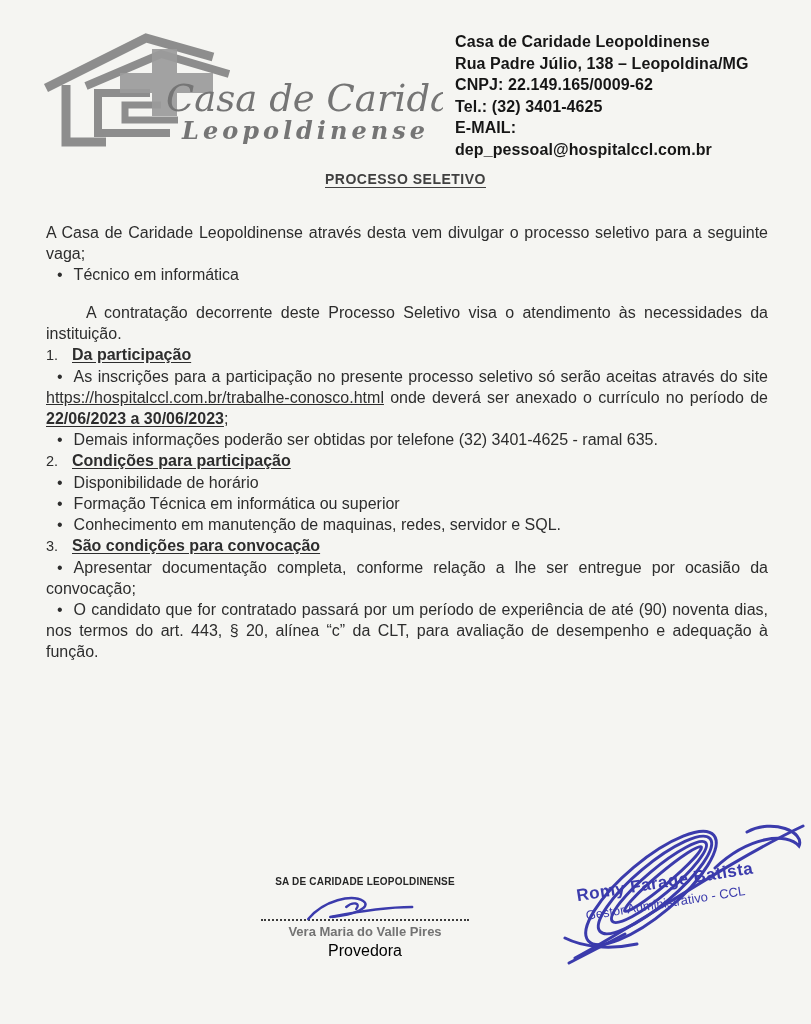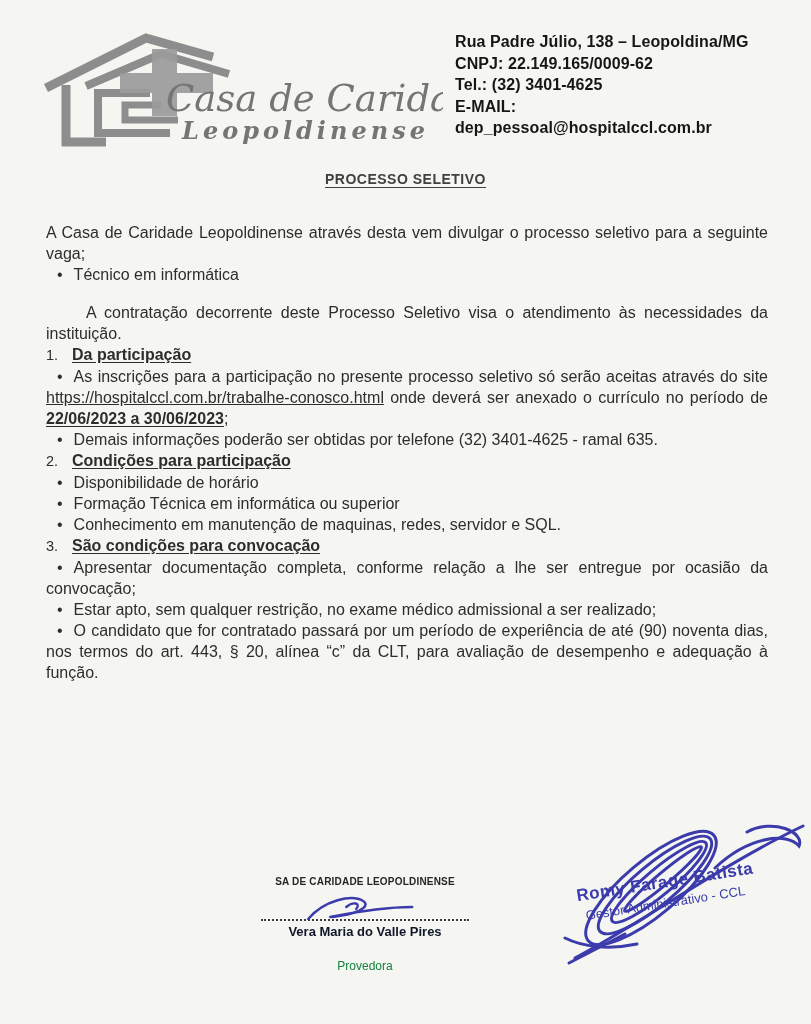--- a/index.html
+++ b/index.html
@@ -52,22 +52,22 @@
   .headu { font-weight:bold; text-decoration:underline; text-underline-offset:2px; }
   .link { text-decoration:underline; }
   .dateline { text-align:center; margin-top:32px !important; }
 
   
   .sig-left { position:absolute; left:256px; top:876px; width:218px; text-align:center; }
   .stamp-org { font-weight:bold; font-size:10px; letter-spacing:0.2px; color:#262626; white-space:nowrap; }
   .scribble-wrap { position:relative; height:32px; }
   .scribble-wrap svg { position:absolute; left:50%; transform:translateX(-54%); bottom:-9px; }
   .dotline { border-bottom:2px dotted #3c3c3c; width:208px; margin:0 auto; }
-  .signer-name { font-weight:bold; font-size:13px; color:#0f172a; margin-top:3px; }
-  .signer-role { font-size:12px; color:#15803d; margin-top:20px; }
+  .signer-name { font-weight:bold; font-size:13px; color:#737373; margin-top:3px; }
+  .signer-role { font-size:16px; color:#000000; margin-top:3px; }
 
   .sig-right { position:absolute; left:563px; top:806px; width:250px; height:160px; }
   .blue-stroke { stroke:var(--ink_blue,#3b3bac); }
   .stamp-blue {
     position:absolute; left:18px; top:80px;
     transform:rotate(-9deg); transform-origin:left bottom;
     color:var(--ink_blue,#3b3bac); white-space:nowrap;
   }
   .stamp-name { font-weight:bold; font-size:17px; letter-spacing:0.5px; }
   .stamp-role { font-size:13px; margin-top:3px; margin-left:6px; }
@@ -89,20 +89,21 @@
       <g fill="#9c9c9c" opacity="0.92">
         <rect x="92" y="57" width="93" height="20"></rect>
         <rect x="124" y="33" width="25" height="67"></rect>
       </g>
       <text x="138" y="95" class="logo-title">Casa de Caridade</text>
       <text x="154" y="123" class="logo-subtitle">Leopoldinense</text>
     </svg>
   </div>
 
   <div class="contact">
+    <div>Casa de Caridade Leopoldinense</div>
     <div>Rua Padre Júlio, 138 – Leopoldina/MG</div>
     <div>CNPJ: 22.149.165/0009-62</div>
     <div>Tel.: (32) 3401-4625</div>
     <div>E-MAIL:</div>
     <div>dep_pessoal@hospitalccl.com.br</div>
   </div>
 
   <div class="doc-title-wrap">
     <span class="doc-title">PROCESSO SELETIVO</span>
   </div>
@@ -123,21 +124,20 @@
 
     <p class="sec"><span class="num">2.</span><span class="headu">Condições para participação</span></p>
 
     <p class="li"><span class="blt">•</span><span>Disponibilidade de horário</span></p>
     <p class="li"><span class="blt">•</span><span>Formação Técnica em informática ou superior</span></p>
     <p class="li"><span class="blt">•</span><span>Conhecimento em manutenção de maquinas, redes, servidor e SQL.</span></p>
 
     <p class="sec"><span class="num">3.</span><span class="headu">São condições para convocação</span></p>
 
     <p class="li justify"><span class="blt">•</span><span>Apresentar documentação completa, conforme relação a lhe ser entregue por ocasião da convocação;</span></p>
-    <p class="li justify"><span class="blt">•</span><span>Estar apto, sem qualquer restrição, no exame médico admissional a ser realizado;</span></p>
     <p class="li justify"><span class="blt">•</span><span>O candidato que for contratado passará por um período de experiência de até (90) noventa dias, nos termos do art. 443, § 20, alínea “c” da CLT, para avaliação de desempenho e adequação à função.</span></p>
 
   </div>
 
   <div class="sig-left">
     <div class="stamp-org">SA DE CARIDADE LEOPOLDINENSE</div>
     <div class="scribble-wrap">
       <svg width="120" height="36" viewBox="0 0 120 36">
         <g fill="none" class="blue-stroke" stroke-width="2.4" stroke-linecap="round">
           <path d="M 8 27 C 24 8 52 2 63 9 C 72 15 54 23 32 25"></path>

